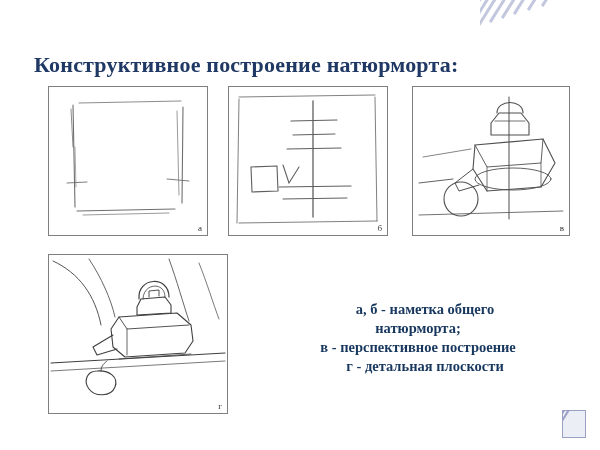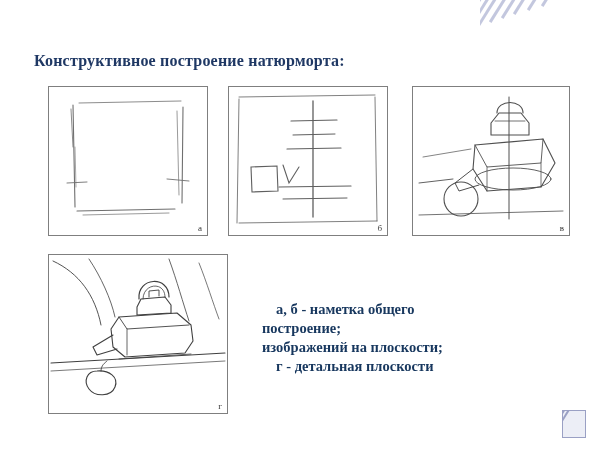--- a/index.html
+++ b/index.html
@@ -38,21 +38,21 @@
     background: #b9bdd8;
     transform: rotate(32deg);
     transform-origin: top left;
     opacity: .85;
   }
   .title {
     position: absolute;
     left: 34px;
     top: 52px;
     width: 540px;
-    font-size: 16px;
+    font-size: 22px;
     font-weight: bold;
     color: #1f3864;
     letter-spacing: .2px;
     white-space: nowrap;
   }
 
   .fig {
     position: absolute;
     border: 1px solid #7f7f7f;
     background: #ffffff;
@@ -77,20 +77,21 @@
   .caption {
     position: absolute;
     left: 262px;
     top: 300px;
     width: 312px;
     font-size: 14.5px;
     line-height: 1.32;
     font-weight: bold;
     color: #17375e;
     font-family: "Liberation Serif", serif;
+    text-align: center;
   }
   .caption div { white-space: nowrap; }
   .caption .indent { padding-left: 14px; }
 
   .corner-badge {
     position: absolute;
     right: 14px;
     bottom: 12px;
     width: 22px;
     height: 26px;
@@ -228,22 +229,22 @@
         <path d="M52 116 C52 110, 56 108, 58 106" stroke-width="0.9"></path>
 
         <path d="M70 104 L142 99" stroke-width="0.8"></path>
       </g>
     </svg>
     <span class="fig-label">г</span>
   </div>
 
   <div class="caption">
     <div class="indent">а, б - наметка общего</div>
-    <div>построение;</div>
-    <div>изображений на плоскости;</div>
+    <div>натюрморта;</div>
+    <div>в - перспективное построение</div>
     <div class="indent">г - детальная плоскости</div>
   </div>
 
   <div class="corner-badge">
     <i style="left:-2px; top:-12px;"></i>
     <i style="left:5px;  top:-16px;"></i>
     <i style="left:12px; top:-20px;"></i>
     <i style="left:19px; top:-24px;"></i>
   </div>
 

